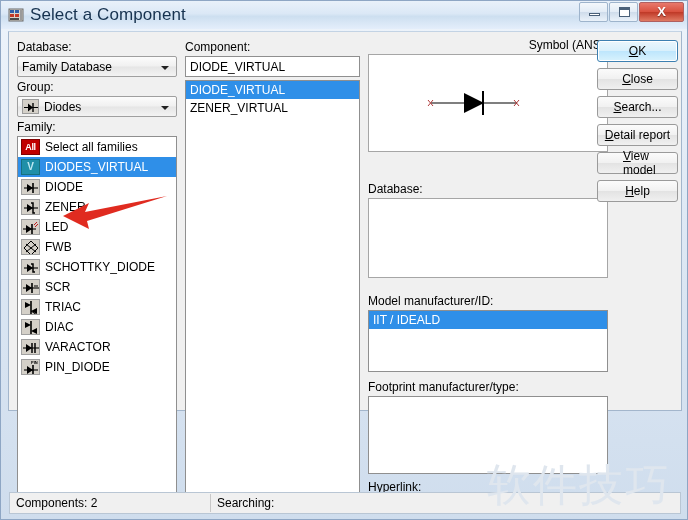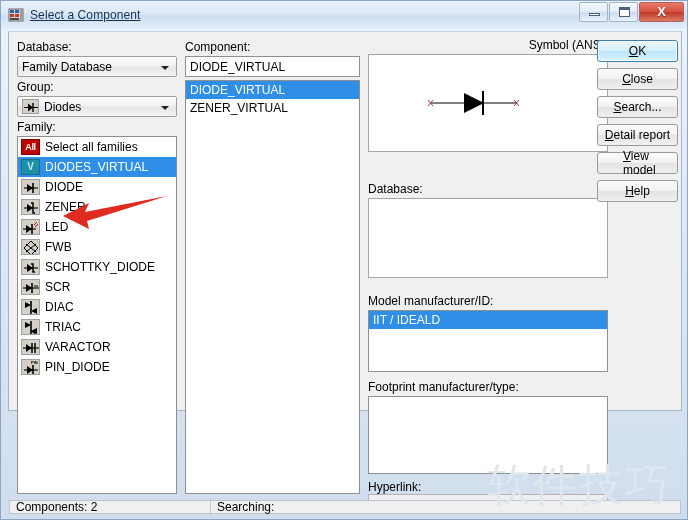--- a/index.html
+++ b/index.html
@@ -31,25 +31,24 @@
     display: flex;
     align-items: center;
   }
   #title-icon {
     width: 16px; height: 16px;
     margin-left: 7px; margin-right: 6px;
     position: relative;
     flex: none;
   }
   #title-text {
-    font-size: 12px;
+    font-size: 17px;
     color: #16324f;
     letter-spacing: 0.1px;
     white-space: nowrap;
-    text-decoration: underline;
   }
   .win-btns {
     position: absolute;
     right: 3px; top: 1px;
     display: flex;
     gap: 1px;
   }
   .win-btn {
     width: 29px; height: 20px;
     border: 1px solid #9eb4cc;
@@ -240,21 +239,21 @@
     border: 1px solid #3c7fb1;
     background: linear-gradient(to bottom, #eaf6fd 0%, #d9f0fc 48%, #bee6fd 52%, #d8f2fd 100%);
     box-shadow: inset 0 0 0 1px #ffffff;
   }
   .btn u { text-underline-offset: 1px; }
 
   
   #statusbar {
     position: absolute;
     left: 8px; bottom: 5px;
-    width: 672px; height: 14px;
+    width: 672px; height: 22px;
     background: #f0f0f0;
     border: 1px solid #b9c6d4;
     display: flex;
     align-items: center;
   }
   .status-cell {
     font-size: 12px;
     color: #000;
     padding-left: 6px;
     height: 100%;
@@ -414,34 +413,34 @@
               </svg>
             </span>
             <span>SCR</span>
           </div>
           <div class="lrow">
             <span class="fam-icon">
               <svg width="19" height="16" viewBox="0 0 19 16">
                 <line x1="9" y1="1" x2="9" y2="15" stroke="#000" stroke-width="1.6"></line>
                 <polygon points="3,2 3,8 9,5" fill="#000"></polygon>
                 <polygon points="15,14 15,8 9,11" fill="#000"></polygon>
-              </svg>
-            </span>
-            <span>DIAC</span>
+                <line x1="9" y1="11" x2="15" y2="15" stroke="#000" stroke-width="1"></line>
+              </svg>
+            </span>
+            <span>TRIAC</span>
           </div>
           <div class="lrow">
             <span class="fam-icon">
               <svg width="19" height="16" viewBox="0 0 19 16">
                 <line x1="9" y1="1" x2="9" y2="15" stroke="#000" stroke-width="1.6"></line>
                 <polygon points="3,2 3,8 9,5" fill="#000"></polygon>
                 <polygon points="15,14 15,8 9,11" fill="#000"></polygon>
-                <line x1="9" y1="11" x2="15" y2="15" stroke="#000" stroke-width="1"></line>
-              </svg>
-            </span>
-            <span>TRIAC</span>
+              </svg>
+            </span>
+            <span>DIAC</span>
           </div>
           <div class="lrow">
             <span class="fam-icon">
               <svg width="19" height="16" viewBox="0 0 19 16">
                 <line x1="1" y1="8" x2="17" y2="8" stroke="#000" stroke-width="1.1" fill="none"></line>
                 <polygon points="4,4 4,12 10,8" fill="#000"></polygon>
                 <line x1="10" y1="3" x2="10" y2="13" stroke="#000" stroke-width="1.5"></line>
                 <line x1="13" y1="3" x2="13" y2="13" stroke="#000" stroke-width="1.5"></line>
               </svg>
             </span>

